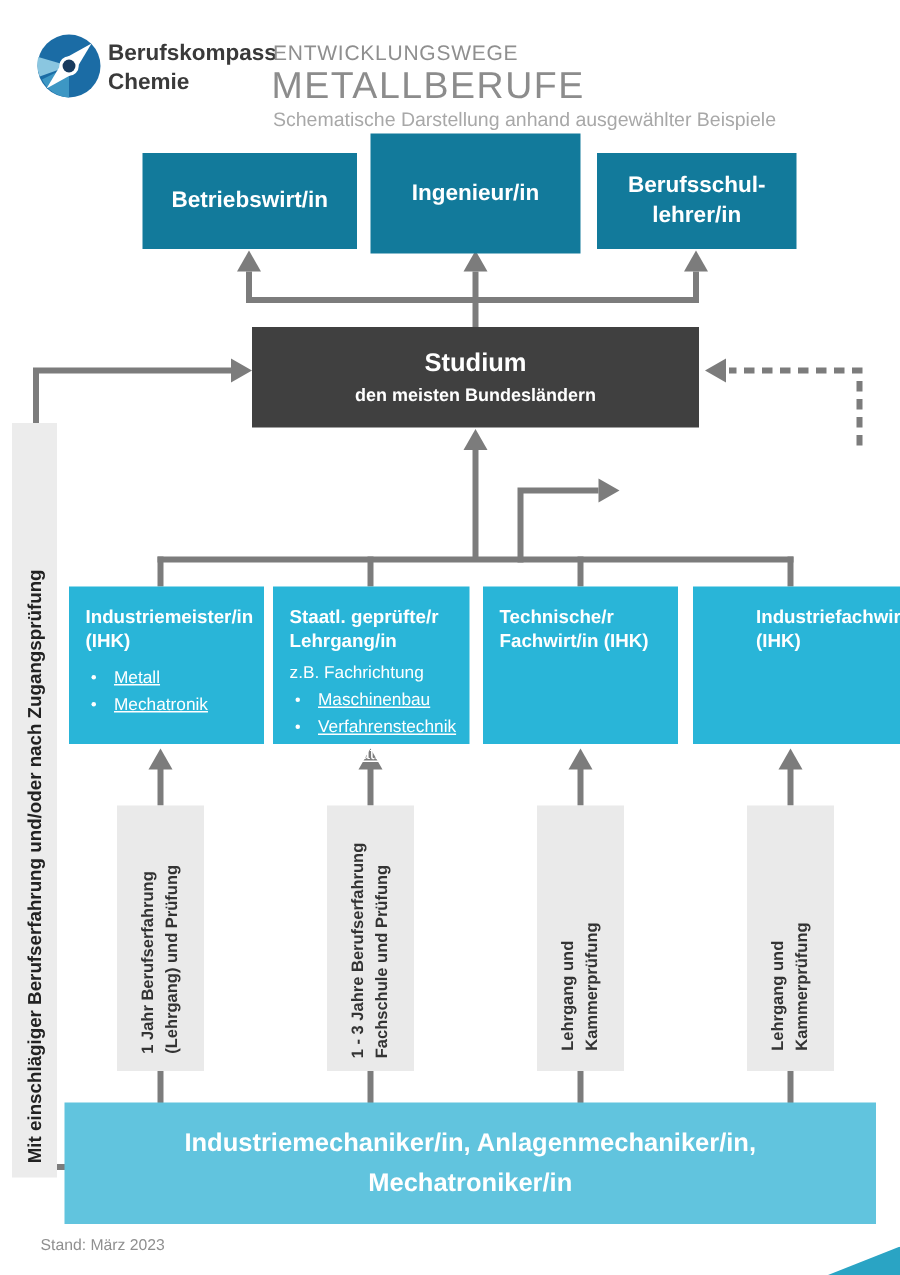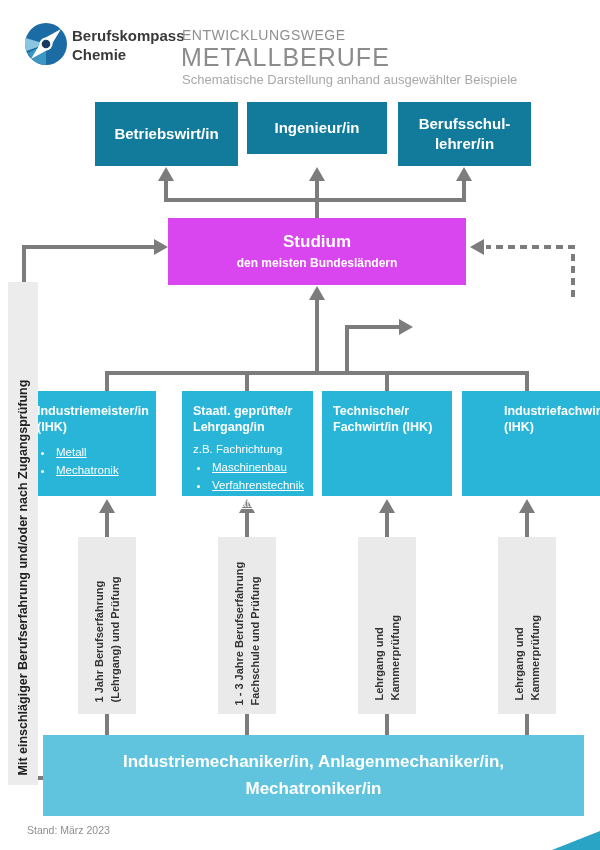--- a/index.html
+++ b/index.html
@@ -14,21 +14,21 @@
   
   .brand{font-size:15px;font-weight:700;color:#3a3a3a;line-height:19px;}
   .eyebrow{font-size:14px;color:#8f8f8f;letter-spacing:.5px;text-align:right;}
   .doc-title{font-size:25px;color:#8c8c8c;letter-spacing:1px;}
   .doc-sub{font-size:13px;color:#a8a8a8;}
 
   
   .box{box-sizing:border-box;display:flex;flex-direction:column;align-items:center;justify-content:center;
        text-align:center;color:#fff;font-weight:700;}
   .box-dark{background:#127a9b;}
-  .box-graymid{background:#d946ef;}
+  .box-graymid{background:#404040;}
   .box-light{background:#61c4de;}
   .top-label{font-size:15px;line-height:1.35;}
   .studium-title{font-size:17px;margin-bottom:3px;}
   .studium-sub{font-size:12px;line-height:1.35;font-weight:700;}
   .tbw-label{font-size:13.5px;line-height:1.45;}
 
   .midbox{box-sizing:border-box;background:#29b5d8;color:#fff;text-align:left;
           padding:12px 6px 0 11px;}
   .midbox .mtitle{font-weight:700;font-size:12.5px;line-height:1.3;margin:0 0 7px 0;}
   .midbox .mnote{font-size:11.5px;font-weight:400;margin:0 0 3px 0;}
@@ -118,35 +118,35 @@
     <div>Berufskompass</div>
     <div>Chemie</div>
   </div>
   <div class="abs eyebrow" style="left:182px;top:27px;">ENTWICKLUNGSWEGE</div>
   <div class="abs doc-title" style="left:181px;top:43px;">METALLBERUFE</div>
   <div class="abs doc-sub" style="left:182px;top:72px;">Schematische Darstellung anhand ausgewählter Beispiele</div>
 
   <div class="abs box box-dark" style="left:95px;top:102px;width:143px;height:64px;">
     <div class="top-label">Betriebswirt/in</div>
   </div>
-  <div class="abs box box-dark" style="left:247px;top:102px;width:140px;height:52px;">
+  <div class="abs box box-dark" style="left:247px;top:89px;width:140px;height:80px;">
     <div class="top-label">Ingenieur/in</div>
   </div>
   <div class="abs box box-dark" style="left:398px;top:102px;width:133px;height:64px;">
     <div class="top-label">Berufsschul-</div>
     <div class="top-label">lehrer/in</div>
   </div>
 
   <div class="abs box box-graymid" style="left:168px;top:218px;width:298px;height:67px;">
     <div class="studium-title">Studium</div>
     <div class="studium-sub">den meisten Bundesländern</div>
   </div>
 
 
-  <div class="abs midbox" style="left:26px;top:391px;width:130px;height:105px;">
+  <div class="abs midbox" style="left:46px;top:391px;width:130px;height:105px;">
     <p class="mtitle">Industriemeister/in (IHK)</p>
     <ul>
       <li>Metall</li>
       <li>Mechatronik</li>
     </ul>
   </div>
   <div class="abs midbox" style="left:182px;top:391px;width:131px;height:105px;">
     <p class="mtitle">Staatl. geprüfte/r Lehrgang/in</p>
     <p class="mnote">z.B. Fachrichtung</p>
     <ul>

